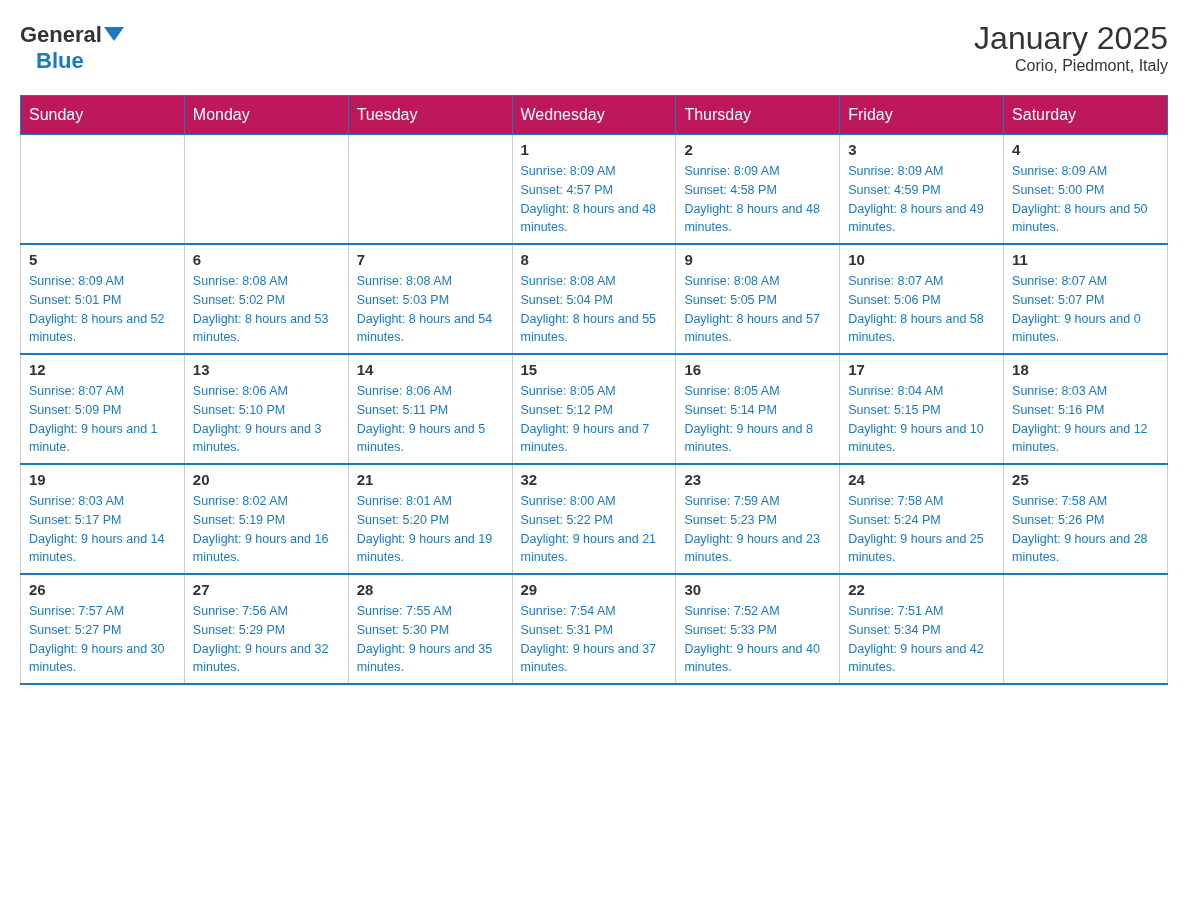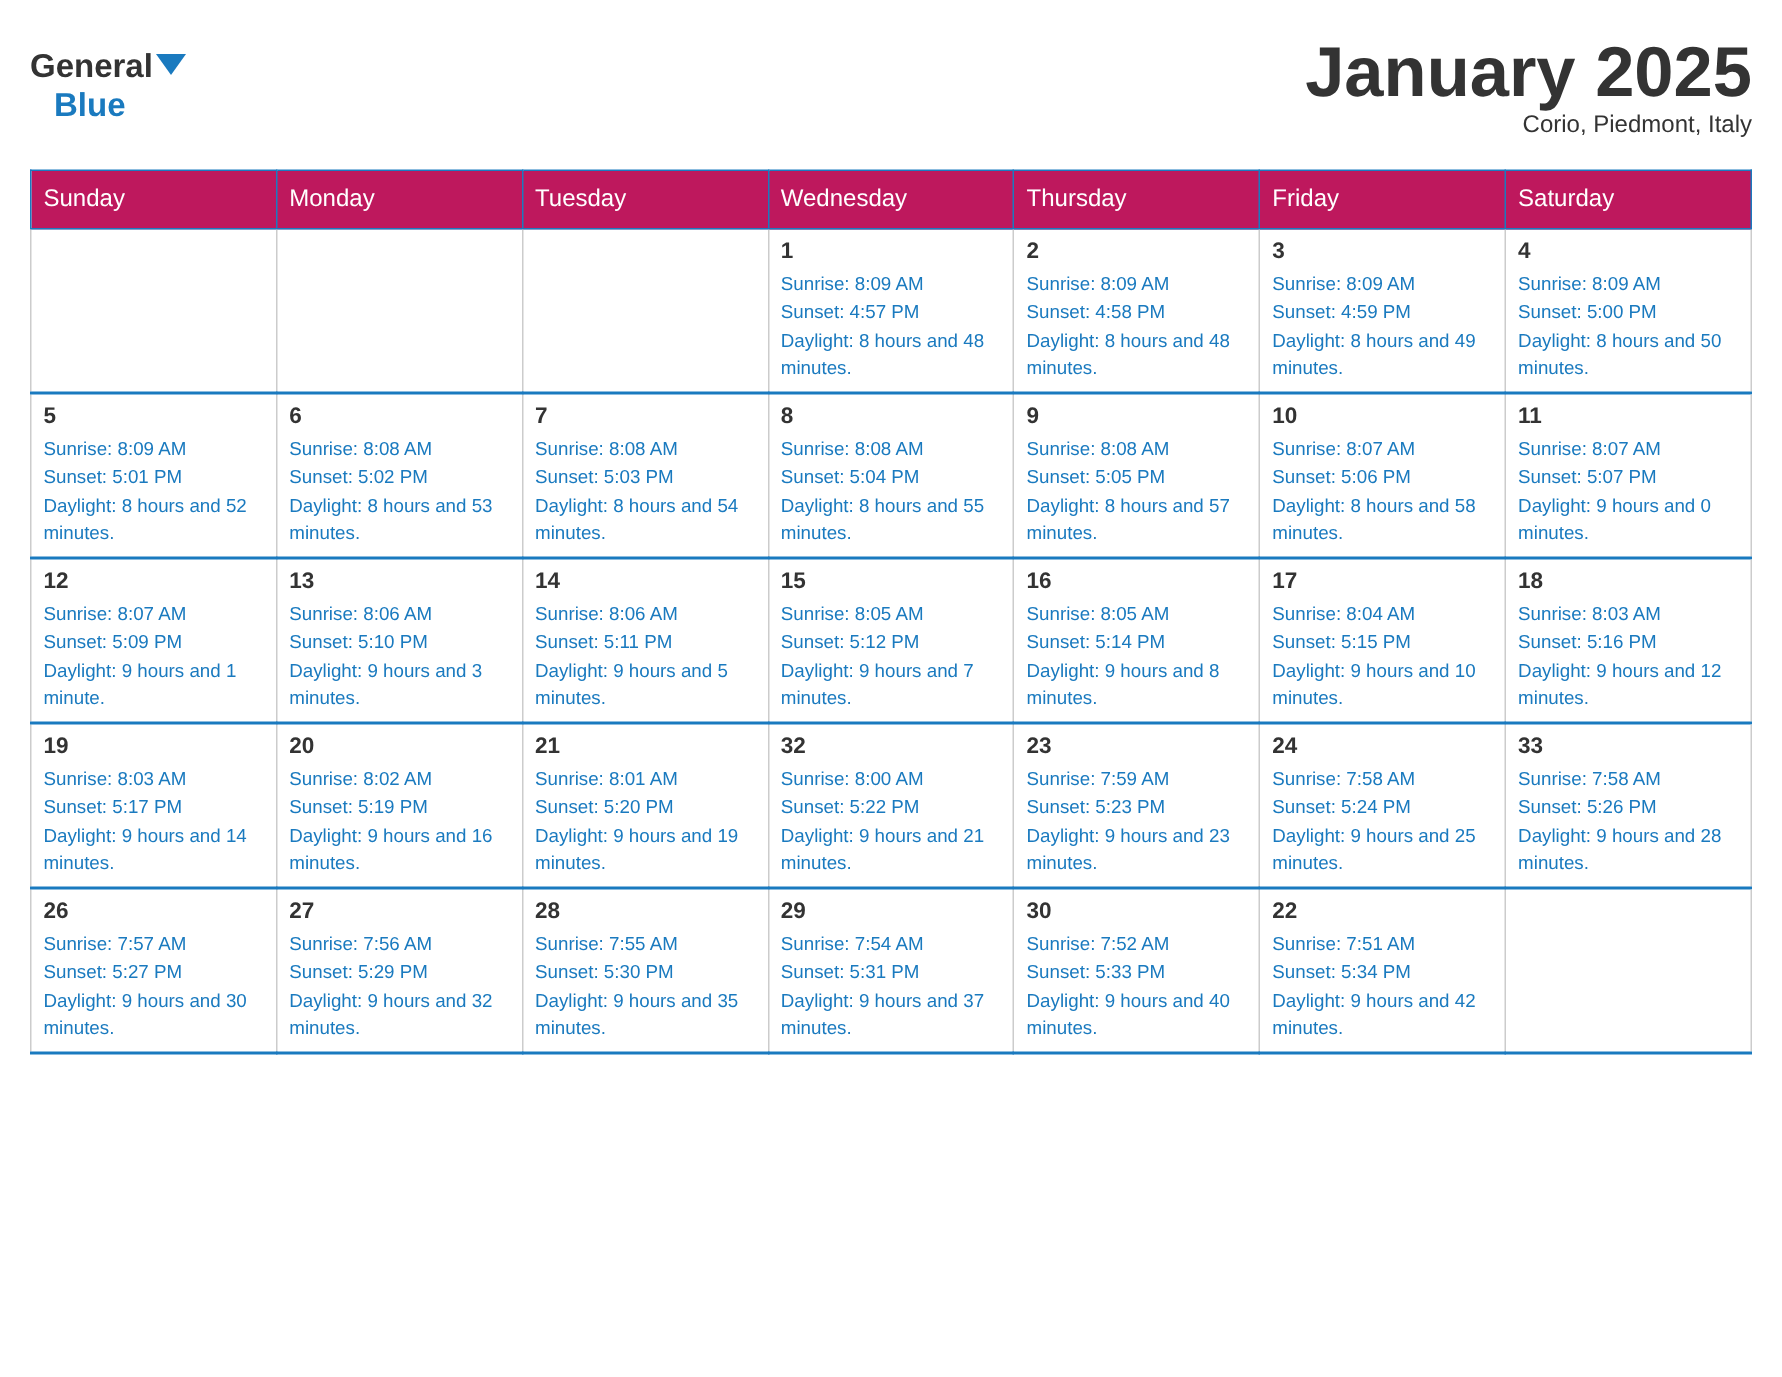--- a/index.html
+++ b/index.html
@@ -30,22 +30,22 @@
     }
     .logo-text-blue {
       font-size: 22px;
       font-weight: bold;
       color: #1a7abf;
     }
     .title-block {
       text-align: right;
     }
     .title-block h1 {
-      font-size: 47px;
-      font-weight: bold;
+      font-size: 32px;
+      font-weight: normal;
       color: #333;
     }
     .title-block h2 {
       font-size: 16px;
       font-weight: normal;
       color: #333;
     }
     .calendar {
       width: 100%;
       border-collapse: collapse;
@@ -220,21 +220,21 @@
         </td>
         <td>
           <div class="day-num">23</div>
           <div class="sun-info">Sunrise: 7:59 AM<br>Sunset: 5:23 PM<br>Daylight: 9 hours and 23 minutes.</div>
         </td>
         <td>
           <div class="day-num">24</div>
           <div class="sun-info">Sunrise: 7:58 AM<br>Sunset: 5:24 PM<br>Daylight: 9 hours and 25 minutes.</div>
         </td>
         <td>
-          <div class="day-num">33</div>
+          <div class="day-num">25</div>
           <div class="sun-info">Sunrise: 7:58 AM<br>Sunset: 5:26 PM<br>Daylight: 9 hours and 28 minutes.</div>
         </td>
       </tr>
       <tr>
         <td>
           <div class="day-num">26</div>
           <div class="sun-info">Sunrise: 7:57 AM<br>Sunset: 5:27 PM<br>Daylight: 9 hours and 30 minutes.</div>
         </td>
         <td>
           <div class="day-num">27</div>

